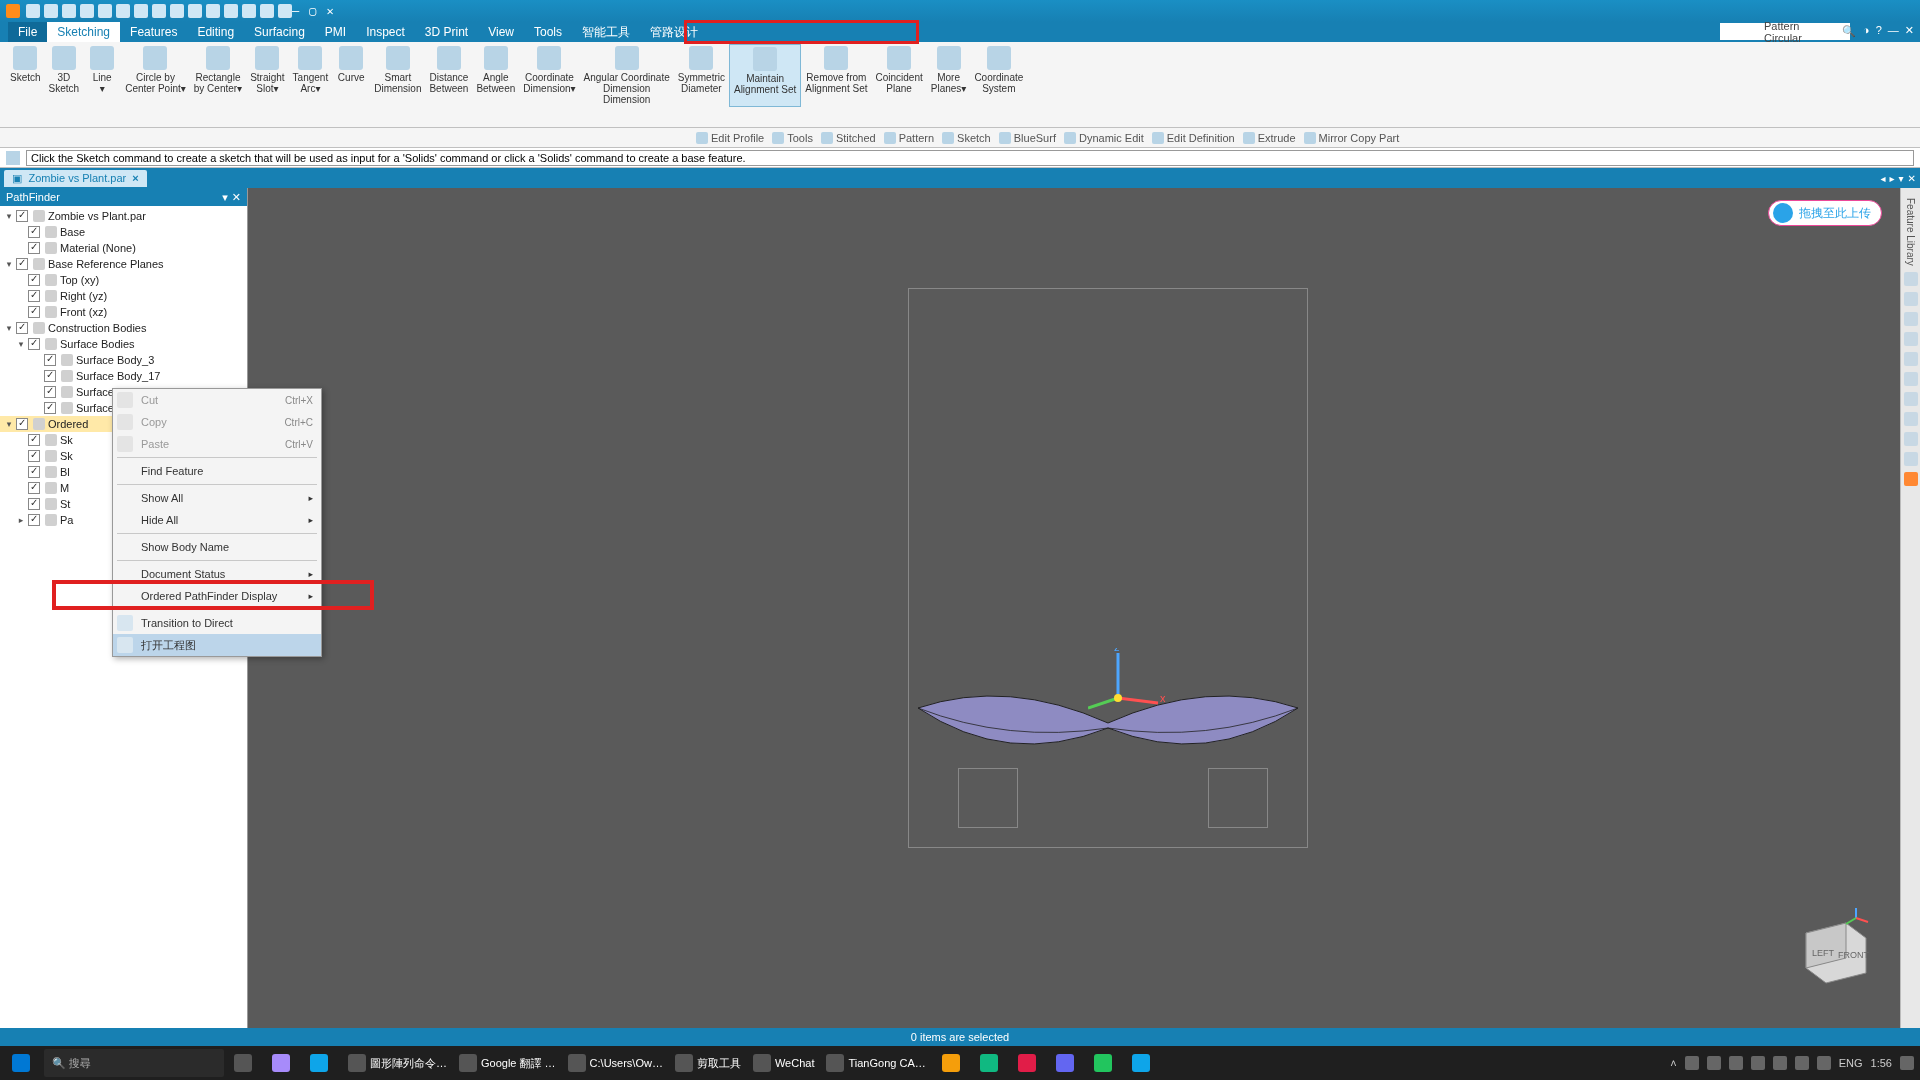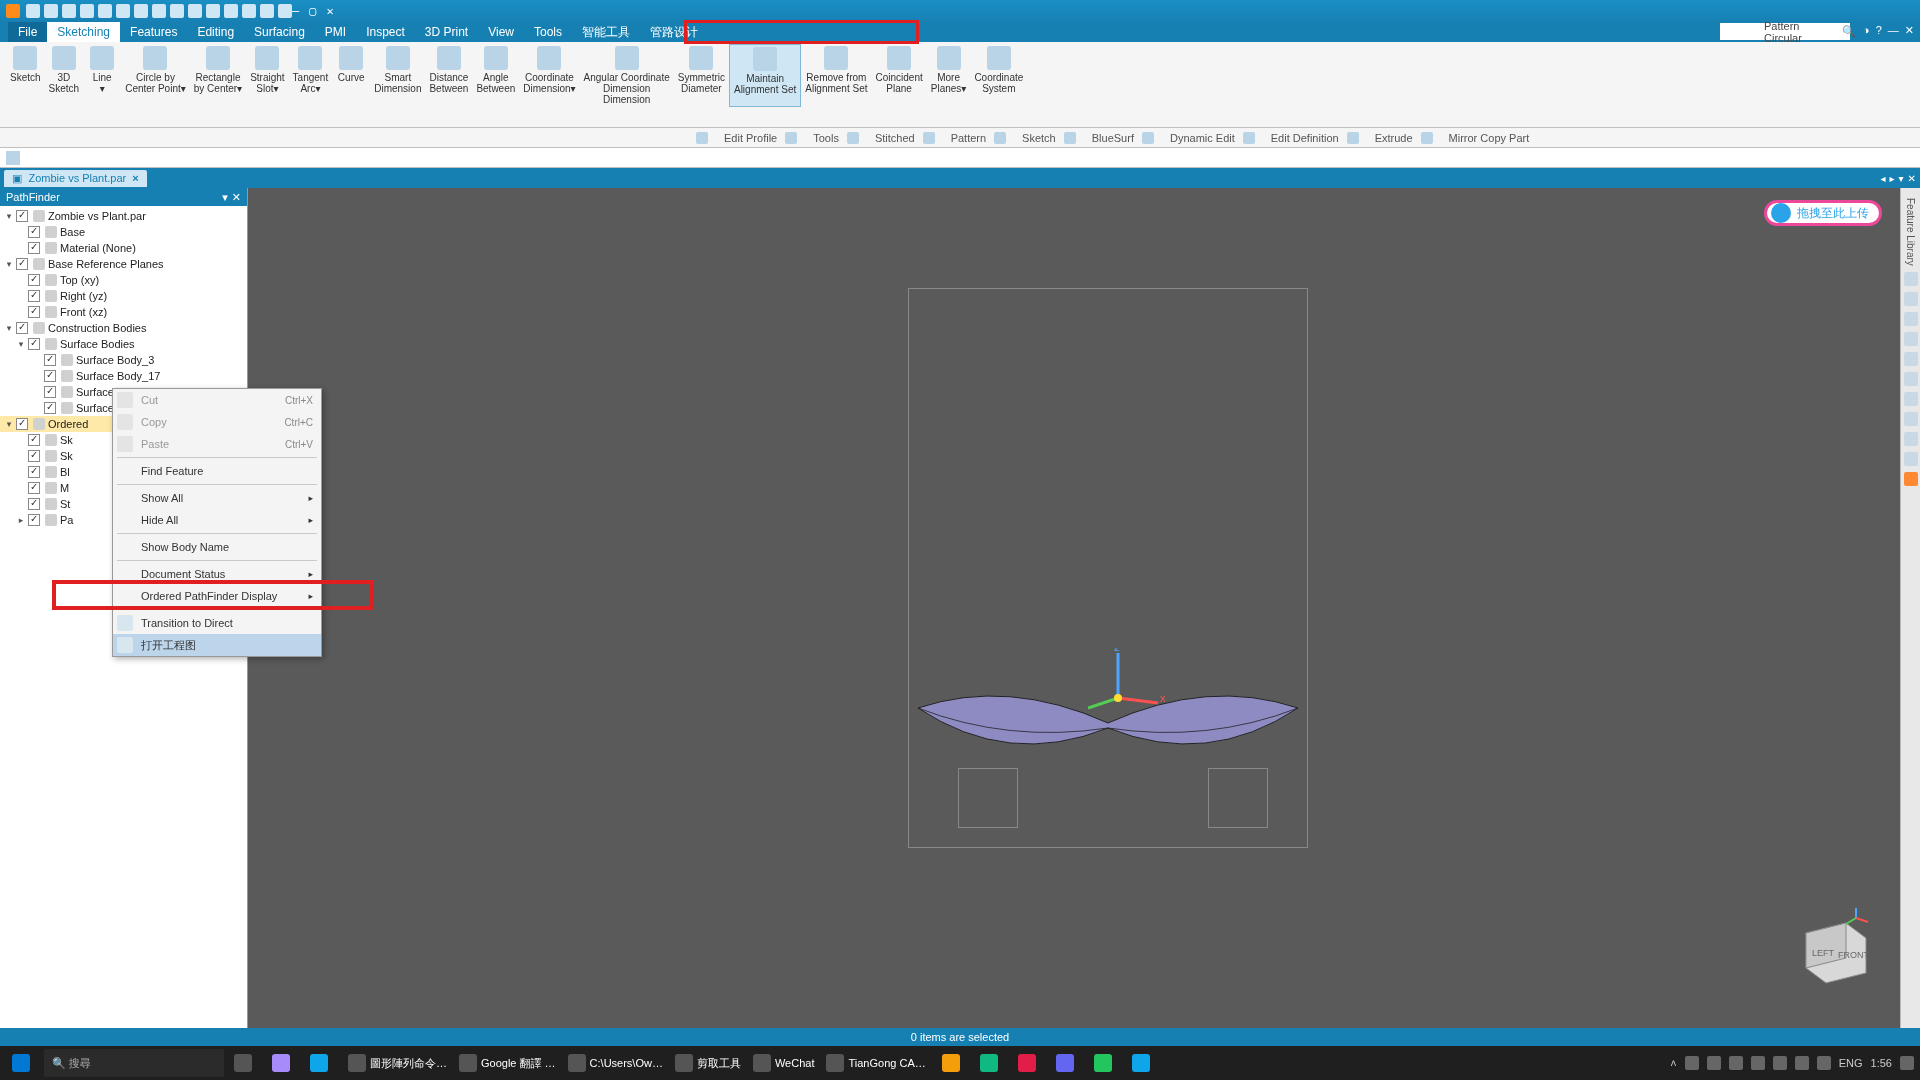--- a/index.html
+++ b/index.html
@@ -26,21 +26,21 @@
 
 
 .ribbon { height: 86px; background: #f5f5f5; border-bottom: 1px solid #c0c0c0; display: flex; align-items: flex-start; padding: 2px 6px; gap: 2px; }
 .rbtn { display: flex; flex-direction: column; align-items: center; justify-content: flex-start; padding: 2px 4px; cursor: pointer; text-align: center; font-size: 10px; line-height: 1.1; color: #333; min-width: 38px; }
 .rbtn .ic { width: 24px; height: 24px; background: #b8d4e6; border-radius: 3px; margin-bottom: 2px; }
 .rbtn.sel { background: #cfe7f5; border: 1px solid #7fb8d6; }
 .rrow { display: flex; }
 
 
 .subbar { height: 20px; background: #f5f5f5; border-bottom: 1px solid #c0c0c0; display: flex; align-items: center; gap: 8px; padding: 0 8px; font-size: 11px; color: #555; }
-.subbar .sb { display:flex; align-items:center; gap:16px; cursor:pointer; }
+.subbar .sb { display:flex; align-items:center; gap:3px; cursor:pointer; }
 .subbar .sb .si { width:12px; height:12px; background:#b8d4e6; border-radius:2px; }
 
 
 .promptbar { height: 20px; background: #fff; border-bottom: 1px solid #c0c0c0; display: flex; align-items: center; padding: 0 6px; font-size: 11px; color: #333; }
 .promptbar .pi { width:14px; height:14px; background:#b8d4e6; margin-right:6px; }
 .promptbar input { flex:1; border:1px solid #999; height:16px; padding:0 4px; font-size:11px; }
 
 
 .doctabs { height: 20px; background: #1780b3; display: flex; align-items: center; padding: 0 4px; }
 .doctab { background: #cfe7f5; color: #1780b3; height: 17px; display: flex; align-items: center; padding: 0 8px; font-size: 11px; border-radius: 2px 2px 0 0; gap:6px; }
@@ -74,21 +74,21 @@
 .ctxmenu .cmi.hl { background:#bcd5ea; }
 .ctxmenu .iconslot { position:absolute; left:4px; width:16px; height:16px; background:#d8e6f0; border-radius:2px; }
 .ctxmenu .cmi.dis .iconslot { background:#e4e4e4; }
 .redbox2 { position:absolute; left:52px; top:392px; width:322px; height:30px; border:4px solid #e02020; pointer-events:none; z-index:60; }
 
 
 .viewport { flex:1; background:#5a5a5a; position:relative; overflow:hidden; }
 .wire { position:absolute; border:1px solid #888; }
 .surfshape { position:absolute; left:660px; top:480px; width:400px; height:120px; }
 .surfshape svg { width:100%; height:100%; }
-.uplbadge { position:absolute; right:18px; top:12px; background:#fff; border:3px solid #ec4899; border-radius:14px; height:26px; display:flex; align-items:center; padding:0 10px 0 4px; gap:6px; font-size:12px; color:#2aa3e8; }
+.uplbadge { position:absolute; right:18px; top:12px; background:#fff; border:1px solid #ec4899; border-radius:14px; height:26px; display:flex; align-items:center; padding:0 10px 0 4px; gap:6px; font-size:12px; color:#2aa3e8; }
 .uplbadge .ci { width:20px; height:20px; background:#2aa3e8; border-radius:50%; }
 .navCube { position:absolute; right:24px; bottom:40px; width:90px; height:80px; }
 .navCube svg { width:100%; height:100%; }
 
 
 .rightstrip { width:20px; background:#e8e8e8; border-left:1px solid #bbb; display:flex; flex-direction:column; align-items:center; gap:6px; padding-top:6px; }
 .rightstrip .rs { width:14px; height:14px; background:#c8d8e4; border-radius:2px; }
 .rightstrip .lbl { writing-mode:vertical-rl; font-size:10px; color:#555; margin-top:4px; }
 
 
@@ -277,20 +277,21 @@
       <span>Extrude</span>
     </div>
     <div class="sb">
       <div class="si"></div>
       <span>Mirror Copy Part</span>
     </div>
   </div>
 
 <div class="promptbar">
   <div class="pi"></div>
+  <input value="Click the Sketch command to create a sketch that will be used as input for a 'Solids' command or click a 'Solids' command to create a base feature." style="">
 </div>
 
 <div class="doctabs">
   <div class="doctab">
     <span>▣</span>
     <span>Zombie vs Plant.par</span>
     <span class="close">×</span>
   </div>
   <div class="right">
     <span>◂</span>

